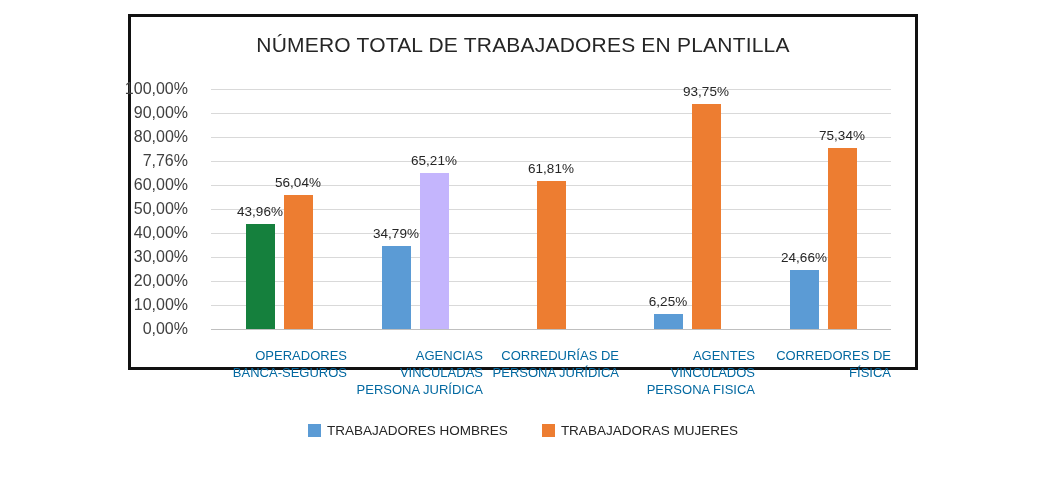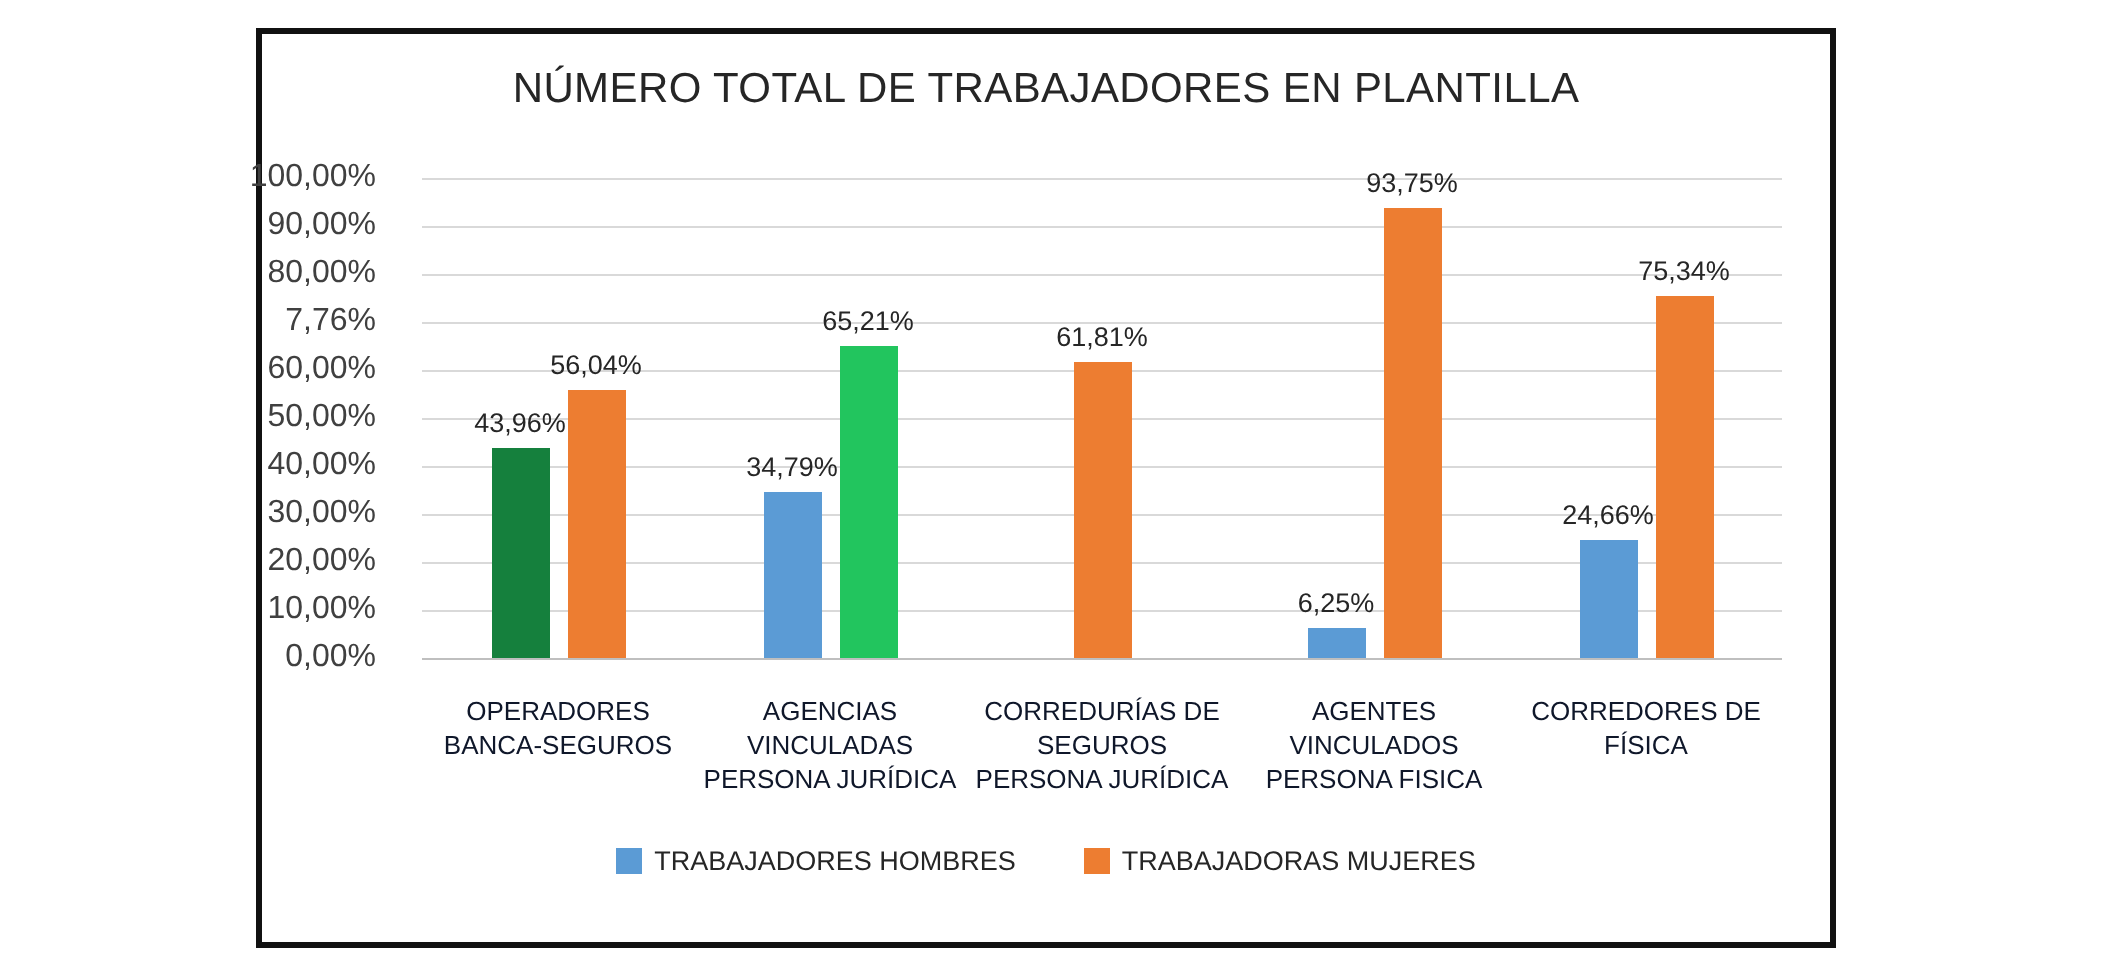--- a/index.html
+++ b/index.html
@@ -10,21 +10,21 @@
     height: 478px;
     font-family: "Liberation Sans", sans-serif;
     position: relative;
     overflow: hidden;
   }
   .chart-frame {
     position: absolute;
     left: 128px;
     top: 14px;
     width: 790px;
-    height: 460px;
+    height: 356px;
     border: 3px solid #111111;
     background: #ffffff;
     box-sizing: border-box;
   }
   .chart-title {
     position: absolute;
     top: 16px;
     left: 0;
     width: 100%;
     text-align: center;
@@ -88,24 +88,24 @@
   }
   .x-labels {
     position: absolute;
     left: 80px;
     top: 330px;
     width: 680px;
     display: flex;
   }
   .xlabel {
     width: 136px;
-    text-align: center;
+    text-align: right;
     font-size: 13px;
     line-height: 1.32;
-    color: #0f172a;
+    color: #0369a1;
   }
   .legend {
     position: absolute;
     left: 0;
     top: 406px;
     width: 100%;
     display: flex;
     justify-content: center;
     gap: 34px;
   }
@@ -158,21 +158,21 @@
           <div class="bar-label">43,96%</div>
         </div>
         <div class="bar" style="height: 134.496px; background: rgb(237, 125, 49);">
           <div class="bar-label">56,04%</div>
         </div>
       </div>
       <div class="bar-group" style="left: 136px; width: 136px;">
         <div class="bar" style="height: 83.496px; background: rgb(91, 155, 213);">
           <div class="bar-label">34,79%</div>
         </div>
-        <div class="bar" style="height: 156.504px; background: #22c55e;">
+        <div class="bar" style="height: 156.504px; background: #c4b5fd;">
           <div class="bar-label">65,21%</div>
         </div>
       </div>
       <div class="bar-group" style="left: 272px; width: 136px;">
         <div class="bar" style="height: 148.344px; background: rgb(237, 125, 49);">
           <div class="bar-label">61,81%</div>
         </div>
       </div>
       <div class="bar-group" style="left: 408px; width: 136px;">
         <div class="bar" style="height: 15px; background: rgb(91, 155, 213);">
@@ -196,21 +196,20 @@
         <div>OPERADORES</div>
         <div>BANCA-SEGUROS</div>
       </div>
       <div class="xlabel">
         <div>AGENCIAS</div>
         <div>VINCULADAS</div>
         <div>PERSONA JURÍDICA</div>
       </div>
       <div class="xlabel">
         <div>CORREDURÍAS DE</div>
-        <div>SEGUROS</div>
         <div>PERSONA JURÍDICA</div>
       </div>
       <div class="xlabel">
         <div>AGENTES</div>
         <div>VINCULADOS</div>
         <div>PERSONA FISICA</div>
       </div>
       <div class="xlabel">
         <div>CORREDORES DE</div>
         <div>FÍSICA</div>

